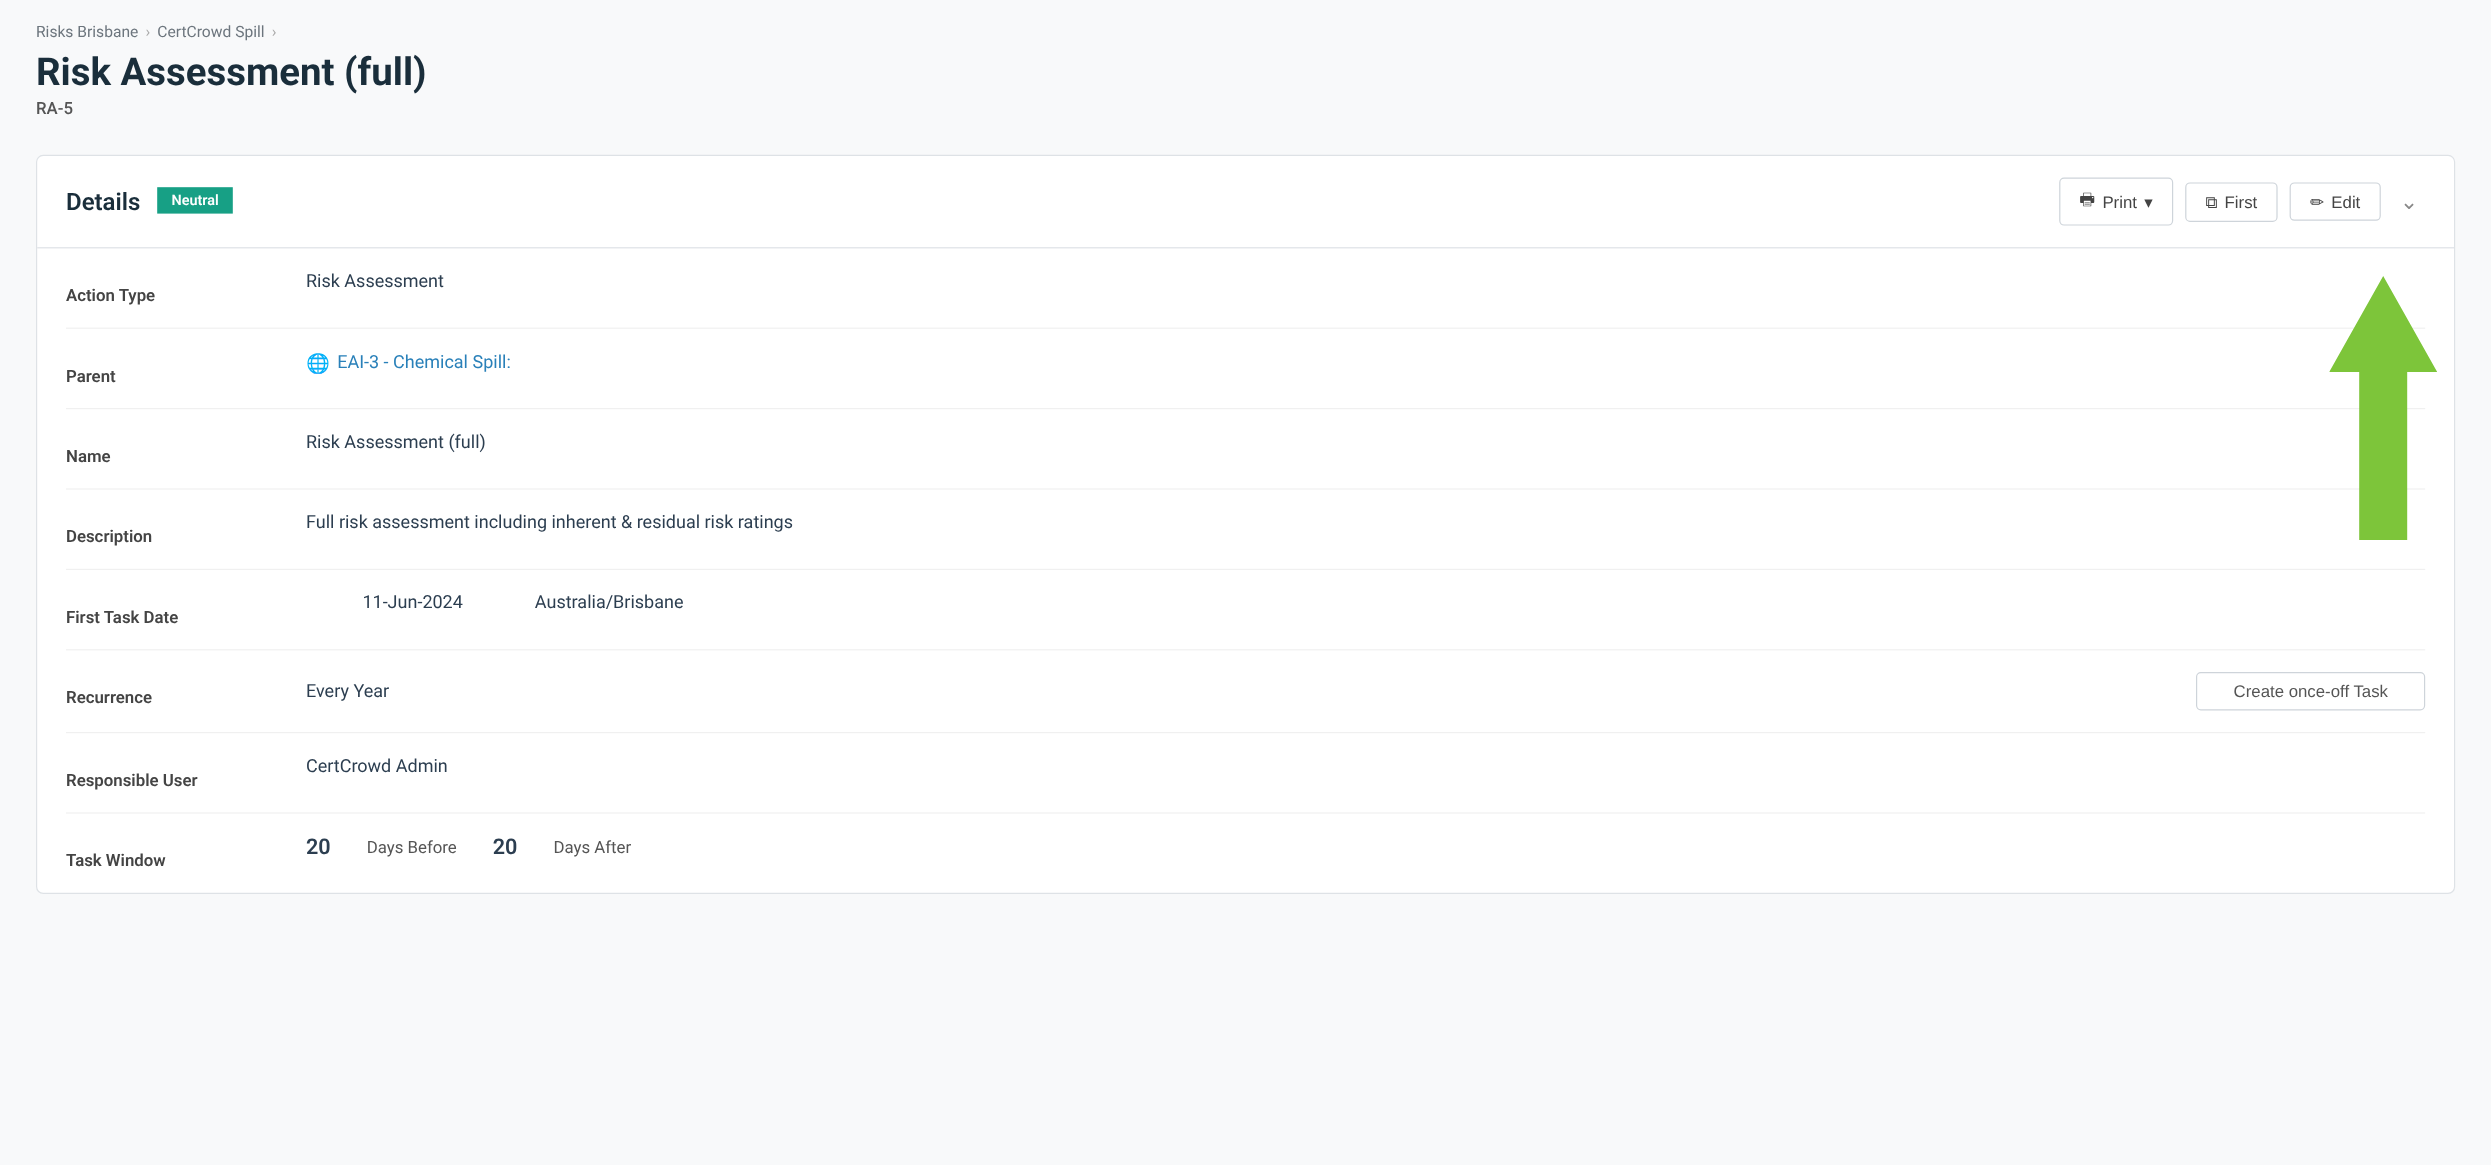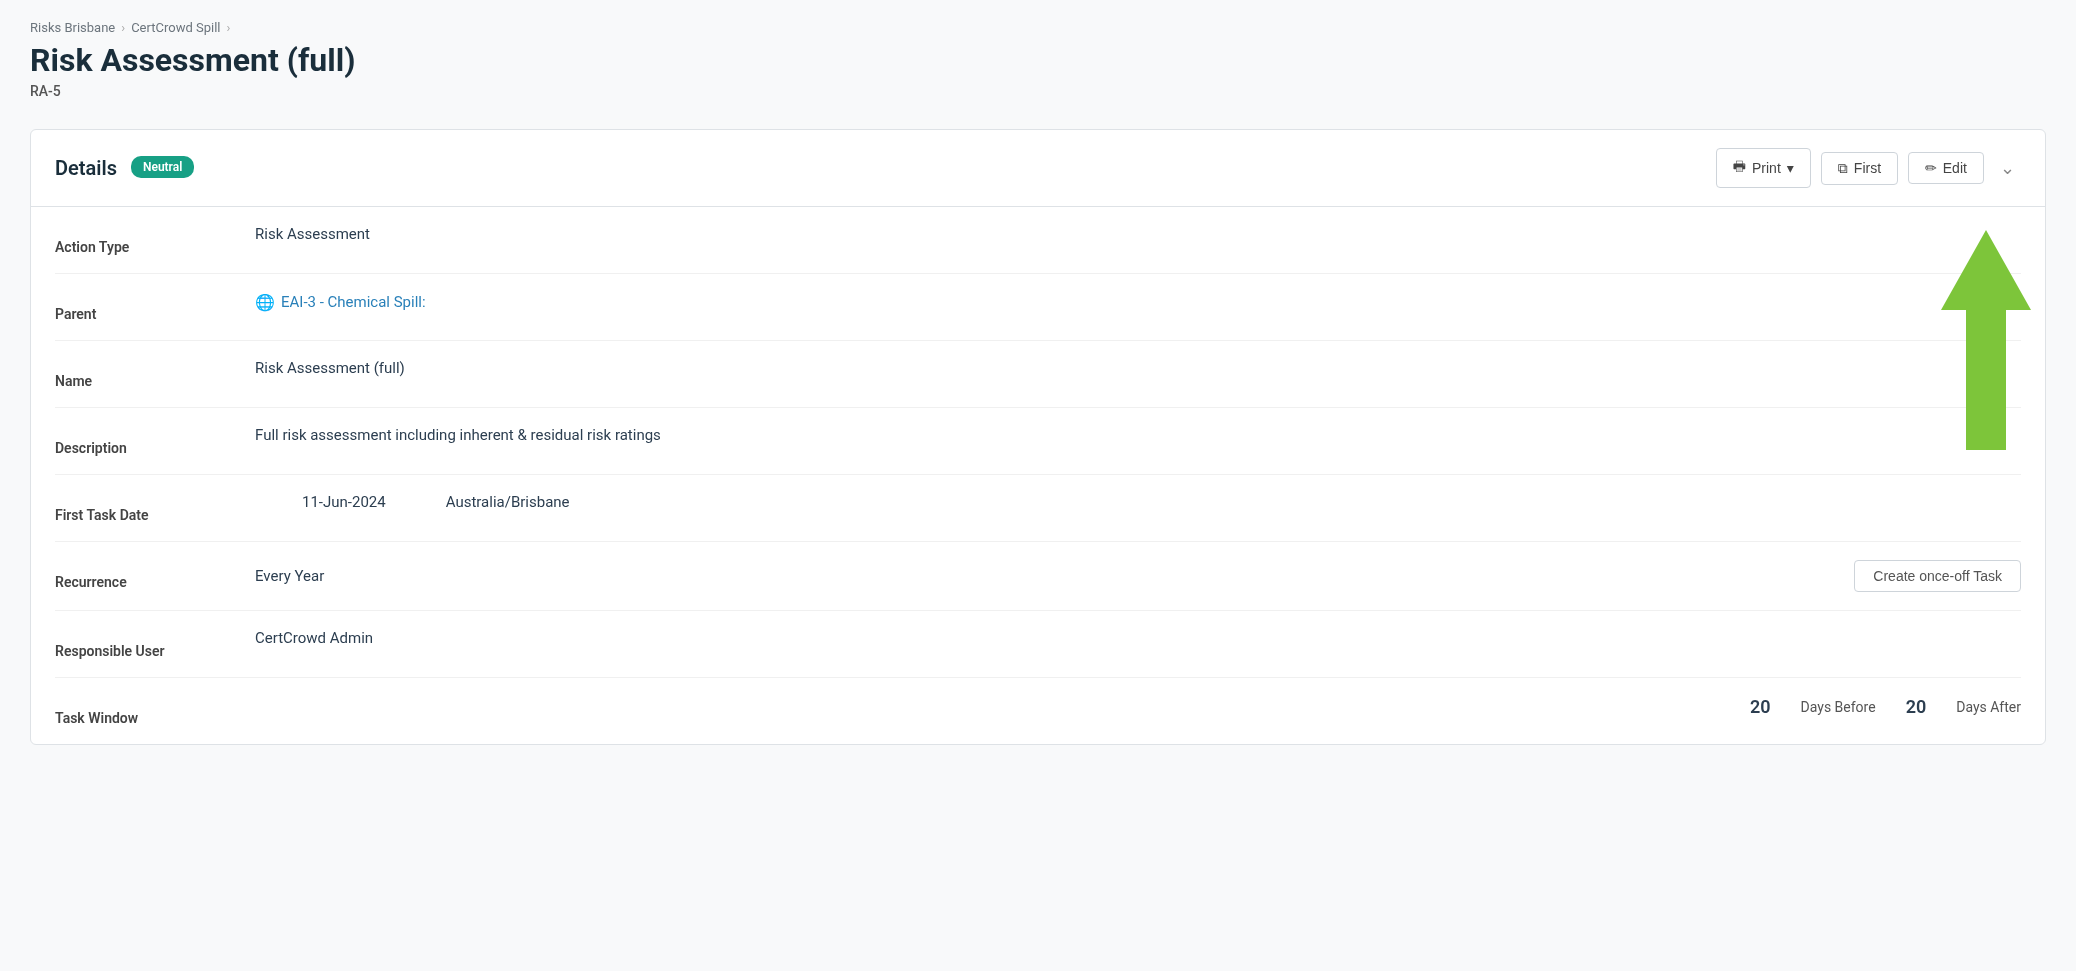--- a/index.html
+++ b/index.html
@@ -64,21 +64,21 @@
       font-weight: 600;
       color: #1a2e3b;
     }
 
     .badge-neutral {
       background: #17a085;
       color: #fff;
       font-size: 12px;
       font-weight: 600;
       padding: 4px 12px;
-      border-radius: 10px;
+      border-radius: 0;
     }
 
     .card-header-right {
       display: flex;
       align-items: center;
       gap: 10px;
     }
 
     .btn-outline {
       border: 1px solid #ced4da;
@@ -147,21 +147,20 @@
       width: 20px;
       height: 20px;
       font-size: 16px;
       color: #666;
     }
 
     .task-window-row {
       display: flex;
       align-items: center;
       gap: 30px;
-      justify-content: flex-end;
     }
 
     .tw-number {
       font-size: 18px;
       font-weight: 600;
       color: #2c3e50;
     }
 
     .tw-label {
       font-size: 14px;
@@ -172,21 +171,21 @@
       display: flex;
       align-items: center;
       justify-content: space-between;
     }
 
     .btn-create-task {
       border: 1px solid #ced4da;
       background: #fff;
       color: #555;
       font-size: 14px;
-      padding: 7px 18px;
+      padding: 7px 30px;
       border-radius: 4px;
       cursor: pointer;
     }
 
     
     .arrow-svg {
       position: absolute;
       right: 10px;
       top: 140px;
     }

